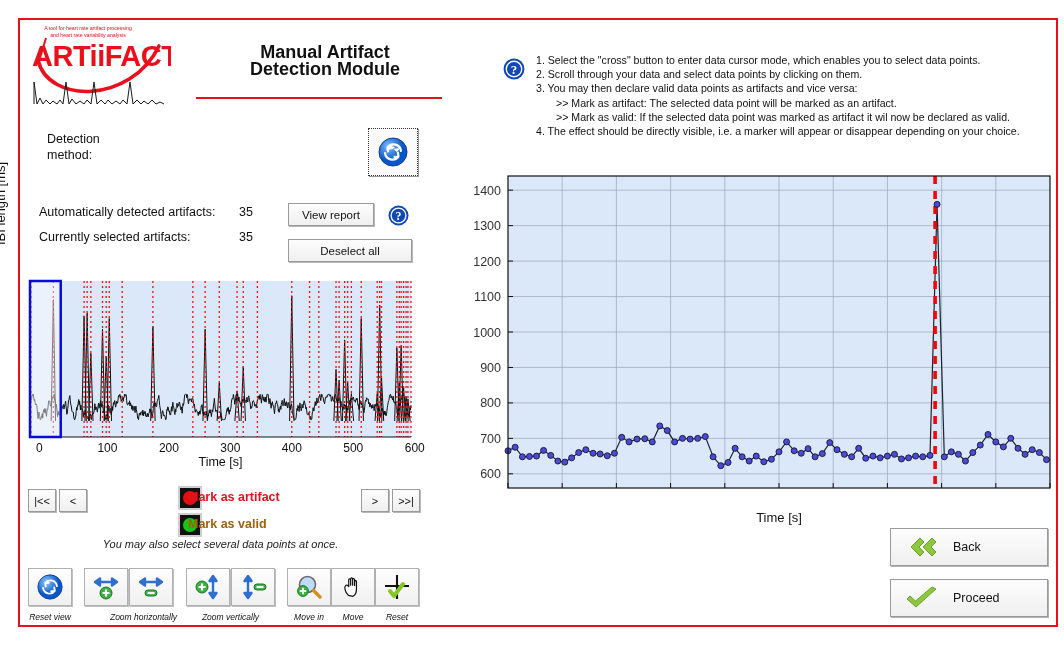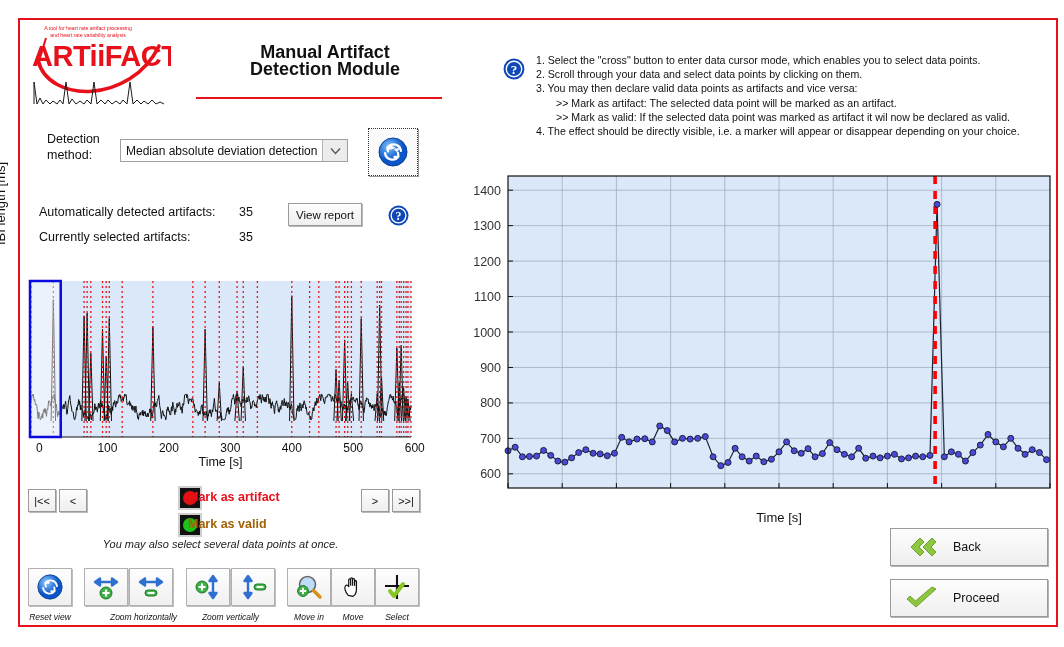--- a/index.html
+++ b/index.html
@@ -71,21 +71,21 @@
 
   .btn{
     position:absolute;box-sizing:border-box;
     background:linear-gradient(#fdfdfd,#efefef);
     border:1px solid #9a9a9a;
     box-shadow:1px 1px 0 rgba(0,0,0,.28);
     font-size:11.5px;color:#111;
     display:flex;align-items:center;justify-content:center;
     cursor:default;
   }
-  .btn-viewreport{left:288px;top:203px;width:74px;height:23px;}
+  .btn-viewreport{left:288px;top:203px;width:86px;height:23px;}
   .btn-deselect{left:288px;top:239px;width:124px;height:23px;}
   .help-small{
     position:absolute;left:386px;top:203px;width:25px;height:25px;
     display:flex;align-items:center;justify-content:center;
   }
 
   
   .ov-wrap{position:absolute;left:28px;top:279px;width:385px;height:163px;}
   .ov-wrap svg{display:block;}
   .ov-xlabels{
@@ -191,28 +191,20 @@
 
   <div class="module-title">
     <div>Manual Artifact</div>
     <div>Detection Module</div>
   </div>
   <div class="title-rule"></div>
 
   <div class="det-label">
     <div>Detection</div>
     <div>method:</div>
-  </div>
-  <div class="det-select">
-    <span class="dsv">Median absolute deviation detection</span>
-    <span class="chev">
-      <svg width="11" height="8" viewBox="0 0 11 8">
-          <path d="M1 1.5 L5.5 6.5 L10 1.5" stroke="#555" stroke-width="1.3" fill="none"></path>
-        </svg>
-    </span>
   </div>
   <div class="refresh-btn">
     <svg width="30" height="30" viewBox="0 0 30 30">
       <defs>
           <radialGradient id="rg1" cx="35%" cy="30%">
             <stop offset="0" stop-color="#7fc1ff"></stop>
             <stop offset="1" stop-color="#0a56c8"></stop>
           </radialGradient>
         </defs>
       <circle cx="15" cy="15" r="14" fill="url(#rg1)" stroke="#0a3f95" stroke-width="1"></circle>
@@ -221,20 +213,21 @@
       <path d="M23 14 a7.5 7.5 0 0 0 -13.5 -3.5 M9.5 10.5 l4 -0.4 M9.5 10.5 l0.6 4" stroke="#fff" stroke-width="2.2" fill="none" stroke-linecap="round"></path>
     </svg>
   </div>
 
   <div class="cnt-row cnt-l1">Automatically detected artifacts:</div>
   <div class="cnt-row cnt-v1">35</div>
   <div class="cnt-row cnt-l2">Currently selected artifacts:</div>
   <div class="cnt-row cnt-v2">35</div>
 
   <div class="btn btn-viewreport">View report</div>
+  <div class="btn btn-deselect">Deselect all</div>
   <div class="help-small">
     <svg width="23" height="23" viewBox="0 0 23 23">
       <circle cx="11.5" cy="11.5" r="10.5" fill="#ffffff" stroke="#ffffff" stroke-width="1"></circle>
       <circle cx="11.5" cy="11.5" r="10" fill="#1048b8"></circle>
       <circle cx="11.5" cy="11.5" r="7.4" fill="none" stroke="#ffffff" stroke-width="1.3"></circle>
       <text x="11.5" y="16" font-family="Liberation Serif, serif" font-size="12" font-weight="bold" fill="#ffffff" text-anchor="middle">?</text>
     </svg>
   </div>
 
   <div class="ov-wrap">
@@ -393,21 +386,21 @@
       <path d="M14 2 L14 26 M2 13 L26 13" stroke="#111" stroke-width="2.1"></path>
       <path d="M7 18 L11 23 L20 11" stroke="#86c523" stroke-width="4" fill="none" stroke-linecap="round" stroke-linejoin="round"></path>
     </svg>
   </div>
   <div id="toolcaps">
       <div class="tool-cap" style="left: 28px; width: 44px;">Reset view</div>
       <div class="tool-cap" style="left: 67px; width: 119px; margin-left: 17px;">Zoom horizontally</div>
       <div class="tool-cap" style="left: 172px; width: 117px;">Zoom vertically</div>
       <div class="tool-cap" style="left: 287px; width: 44px;">Move in</div>
       <div class="tool-cap" style="left: 331px; width: 44px;">Move</div>
-      <div class="tool-cap" style="left: 375px; width: 44px;">Select</div>
+      <div class="tool-cap" style="left: 375px; width: 44px;">Reset</div>
     </div>
 
   <div class="help-big">
     <svg width="24" height="24" viewBox="0 0 23 23">
       <circle cx="11.5" cy="11.5" r="10" fill="#1048b8"></circle>
       <circle cx="11.5" cy="11.5" r="7.4" fill="none" stroke="#ffffff" stroke-width="1.3"></circle>
       <text x="11.5" y="16.2" font-family="Liberation Serif, serif" font-size="12.5" font-weight="bold" fill="#ffffff" text-anchor="middle">?</text>
     </svg>
   </div>
   <div class="instr" id="instr">

